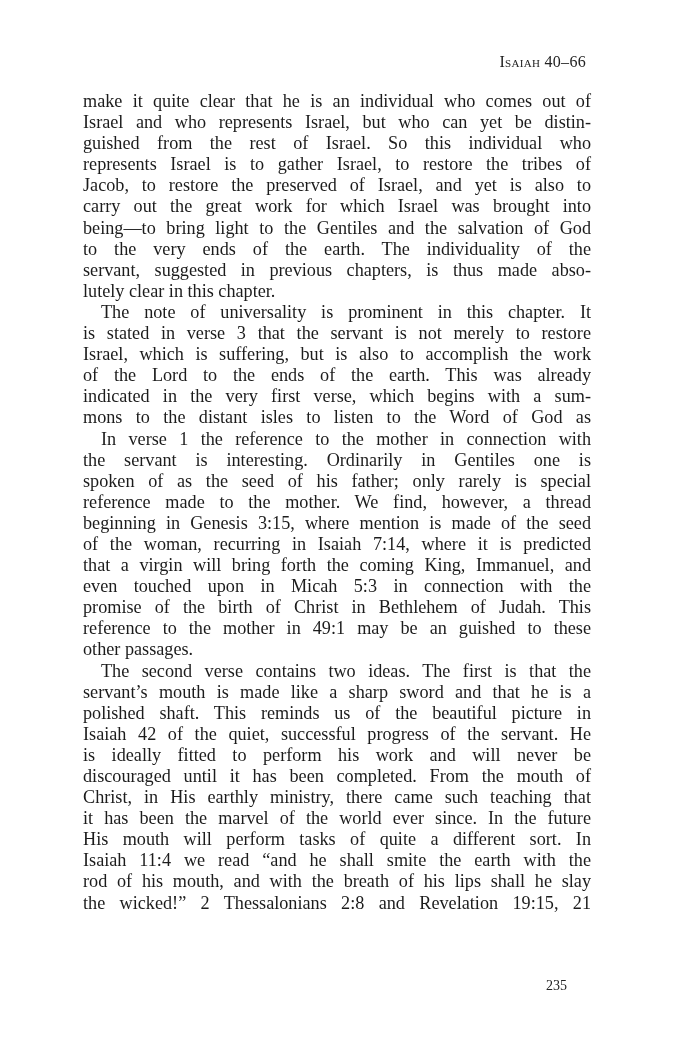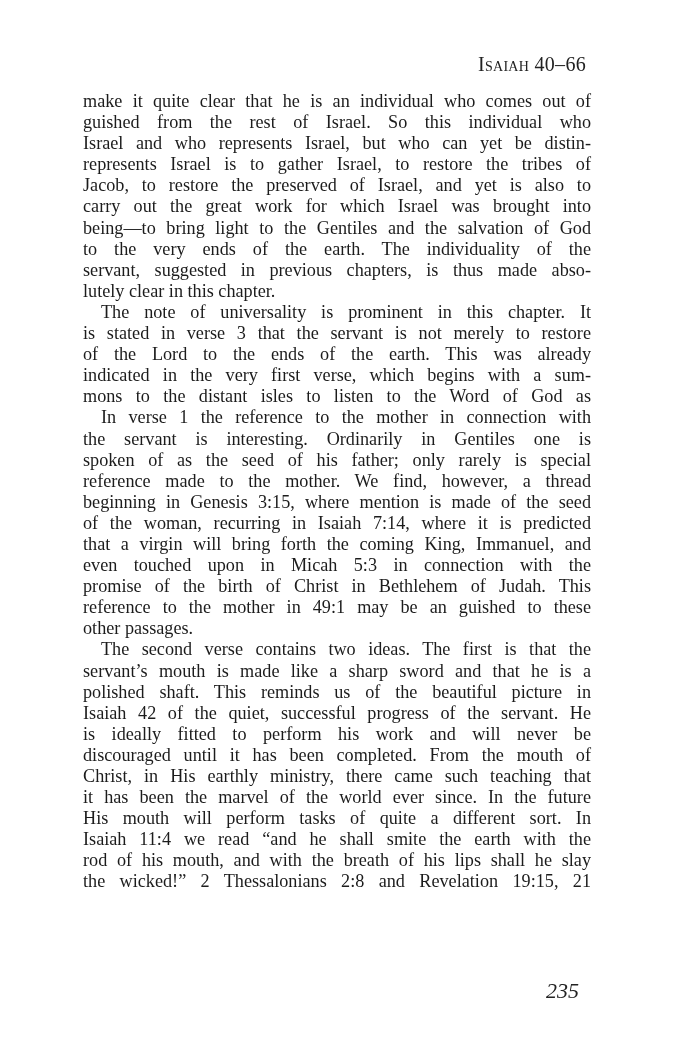--- a/index.html
+++ b/index.html
@@ -12,21 +12,21 @@
       height: 1050px;
       position: relative;
       overflow: hidden;
       font-family: "Liberation Serif", "DejaVu Serif", serif;
       color: #1c1c1c;
     }
     .running-head {
       position: absolute;
       top: 53px;
       right: 104px;
-      font-size: 20px;
+      font-size: 16px;
       letter-spacing: 0.3px;
       font-variant: small-caps;
       color: #222;
       margin-left: 34px;
     }
     .body-text {
       position: absolute;
       top: 91px;
       left: 83px;
       width: 508px;
@@ -45,46 +45,46 @@
     .line.last {
       text-align-last: left;
     }
     .line.indent {
       text-indent: 18px;
     }
     .folio {
       position: absolute;
       top: 978px;
       left: 546px;
-      font-size: 22px;
+      font-size: 14px;
       color: #222;
-      font-style: italic;
     }
   </style>
 </head>
 <body>
 
 <div class="running-head">Isaiah 40–66</div>
 
 <div class="body-text">
   <div>
     <span class="line">make it quite clear that he is an individual who comes out of</span>
+    <span class="line">Israel and who represents Israel, but who can yet be distin-</span>
     <span class="line">guished from the rest of Israel. So this individual who</span>
-    <span class="line">Israel and who represents Israel, but who can yet be distin-</span>
     <span class="line">represents Israel is to gather Israel, to restore the tribes of</span>
     <span class="line">Jacob, to restore the preserved of Israel, and yet is also to</span>
     <span class="line">carry out the great work for which Israel was brought into</span>
     <span class="line">being—to bring light to the Gentiles and the salvation of God</span>
     <span class="line">to the very ends of the earth.  The individuality of the</span>
     <span class="line">servant, suggested in previous chapters, is thus made abso-</span>
     <span class="line last">lutely clear in this chapter.</span>
   </div>
   <div>
     <span class="line indent">The note of universality is prominent in this chapter.  It</span>
     <span class="line">is stated in verse 3 that the servant is not merely to restore</span>
+    <span class="line">Israel, which is suffering, but is also to accomplish the work</span>
     <span class="line">of the Lord to the ends of the earth.  This was already</span>
     <span class="line">indicated in the very first verse, which begins with a sum-</span>
     <span class="line">mons to the distant isles to listen to the Word of God as</span>
   </div>
   <div>
     <span class="line indent">In verse 1 the reference to the mother in connection with</span>
     <span class="line">the servant is interesting.  Ordinarily in Gentiles one is</span>
     <span class="line">spoken of as the seed of his father; only rarely is special</span>
     <span class="line">reference made to the mother.  We find, however, a thread</span>
     <span class="line">beginning in Genesis 3:15, where mention is made of the seed</span>

